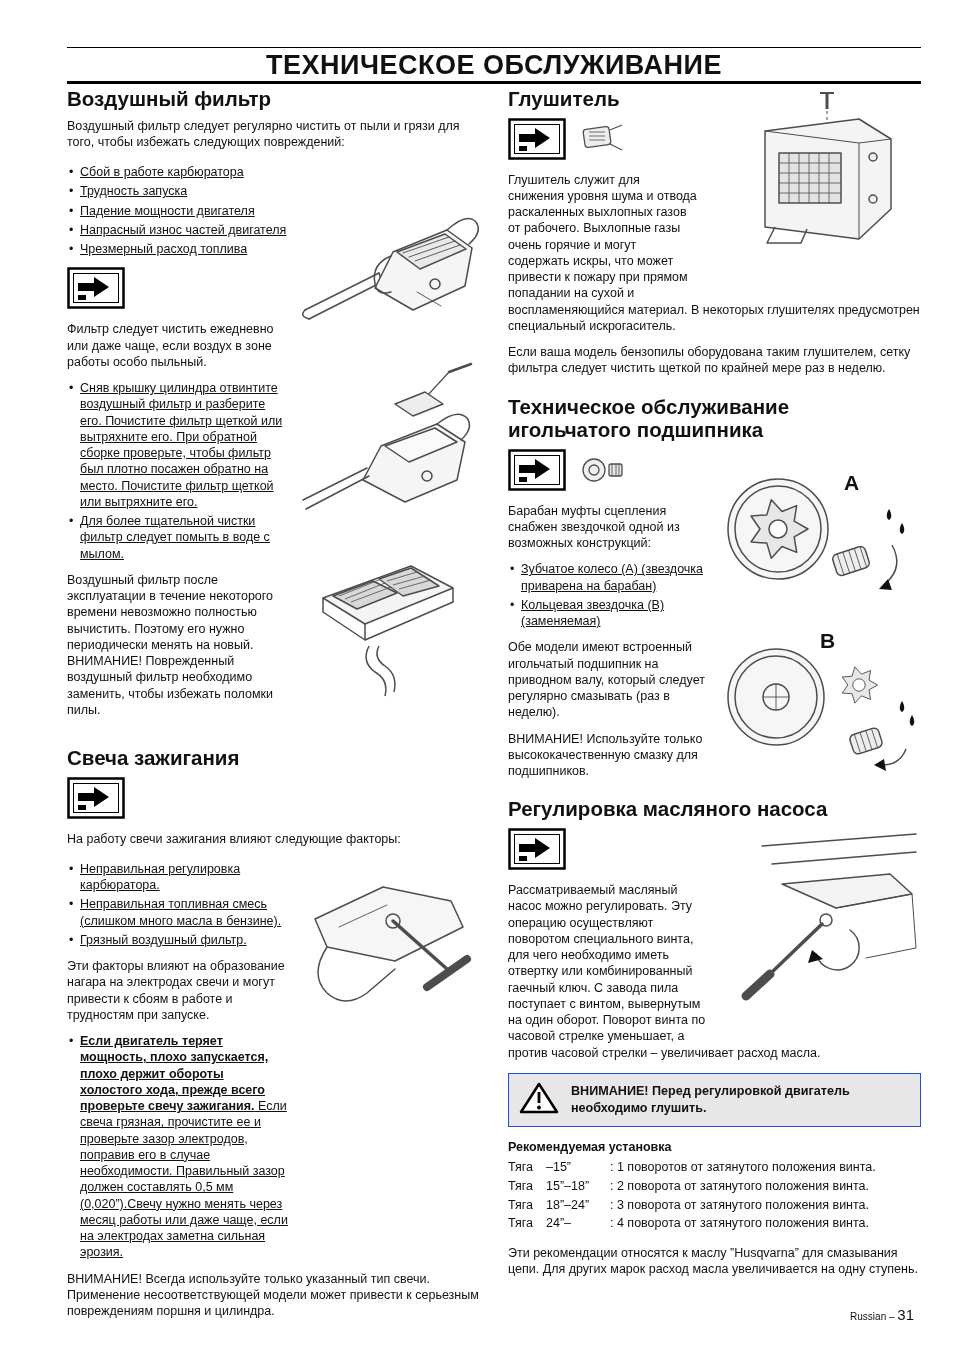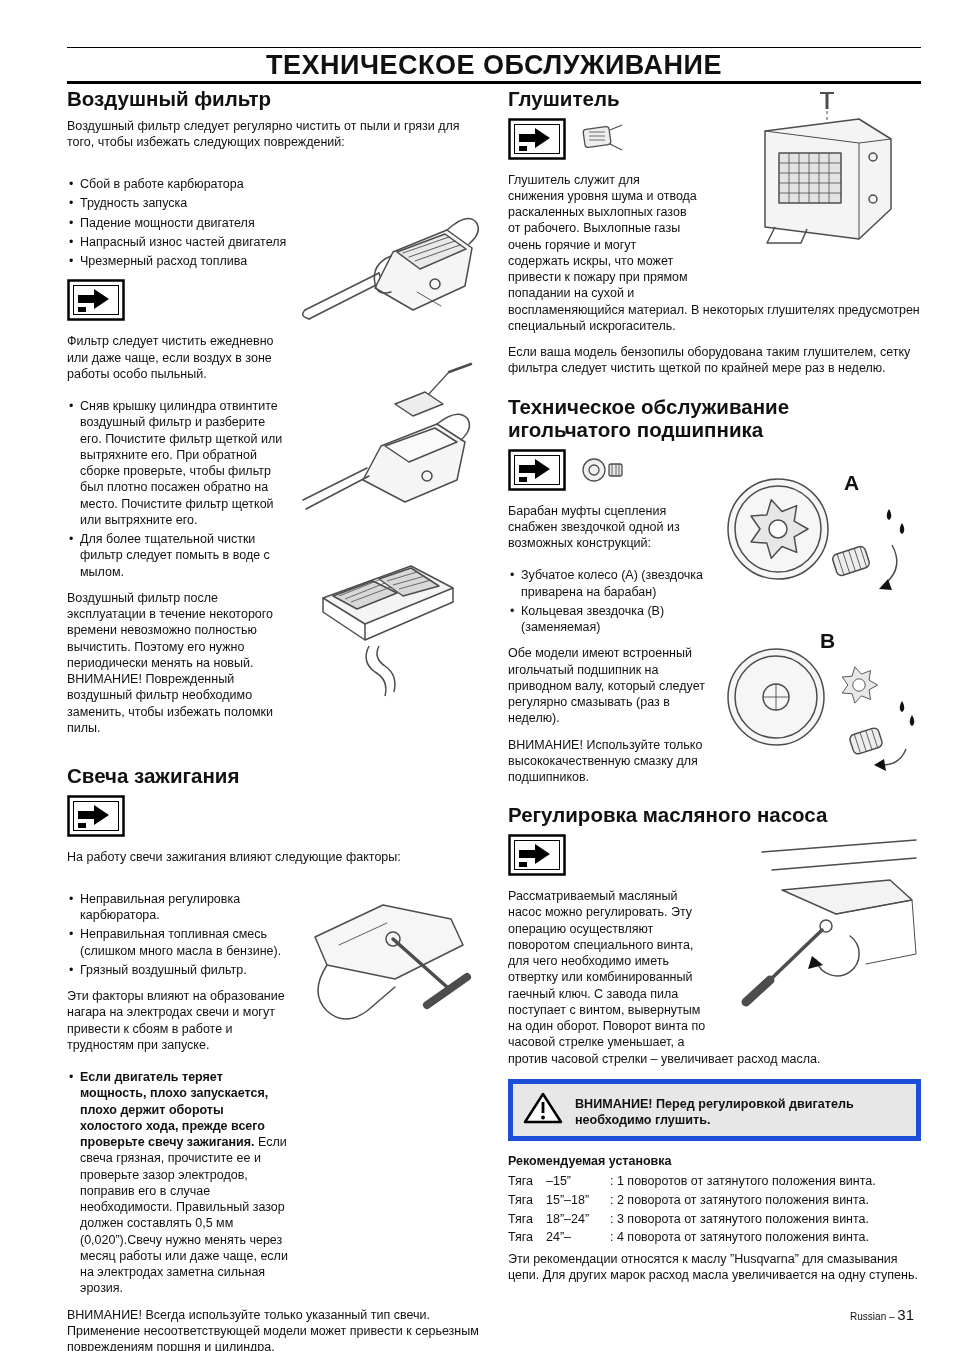--- a/index.html
+++ b/index.html
@@ -17,42 +17,42 @@
   .col { position:absolute; top:87px; }
   .col-left  { left:67px;  width:414px; }
   .col-right { left:508px; width:413px; }
   .sec { margin-top:18px; }
   .col .sec:first-child { margin-top:0; }
   h2 { font-size:20.5px; font-weight:bold; margin:0 0 7px; line-height:1.15; }
   .h2-wrap { max-width:350px; }
   .clear { clear:both; }
   .t  { font-size:12.5px; line-height:1.3; margin:0 0 10px; }
   .t.bold { font-weight:bold; margin-bottom:3px; }
-  ul { list-style:none; margin:16px 0 10px; }
+  ul { list-style:none; margin:4px 0 10px;text-decoration:underline; }
   li { font-size:12.5px; line-height:1.3; position:relative; padding-left:13px; margin-bottom:3px; }
   li::before { content:"•"; position:absolute; left:2px; }
   .row { display:flex; }
   .subcol-text { width:232px; padding-right:10px; }
   .subcol-img  { flex:1; }
   .fig { margin:0 0 10px; }
   .float-r { float:right; margin:0 0 8px 10px; }
   .svcbox-wrap { margin:4px 0 12px; line-height:0; }
   .icon-row { display:flex; align-items:center; gap:12px; margin:2px 0 12px; line-height:0; }
   .plugfig { position:relative; text-align:center; }
   .gap-label { font-size:12.5px; font-weight:bold; margin-bottom:2px; text-align:center; }
   .clutchfig { position:relative; width:205px; height:330px; }
   .biglabel { position:absolute; font-size:21px; font-weight:bold; }
   .label-a { left:128px; top:22px; }
   .label-b { left:104px; top:180px; }
   .warnbox {
-    clear:both; border:5px solid #1d4ed8; background:#e7e7e7;
-    display:flex; align-items:flex-end; gap:12px; padding:7px 10px; margin:12px 0 12px;
+    clear:both; border:1px solid #1d4ed8; background:#e7e7e7;
+    display:flex; align-items:center; gap:12px; padding:7px 10px; margin:12px 0 12px;
   }
   .warnbox b { font-size:12.6px; line-height:1.3; }
-  .recrows { margin:0 0 4px; }
+  .recrows { margin:0 0 12px; }
   .recrow { display:flex; font-size:12.5px; line-height:1.5; }
   .recrow .rl { width:38px; }
   .recrow .rr { width:58px; text-align:left; white-space:pre; }
   .recrow .rd { margin-left:6px; }
   .footer { position:absolute; right:40px; bottom:28px; font-size:10px; color:#111; }
   .footer .pg { font-size:15px; }
 </style>
 </head>
 <body>
 

